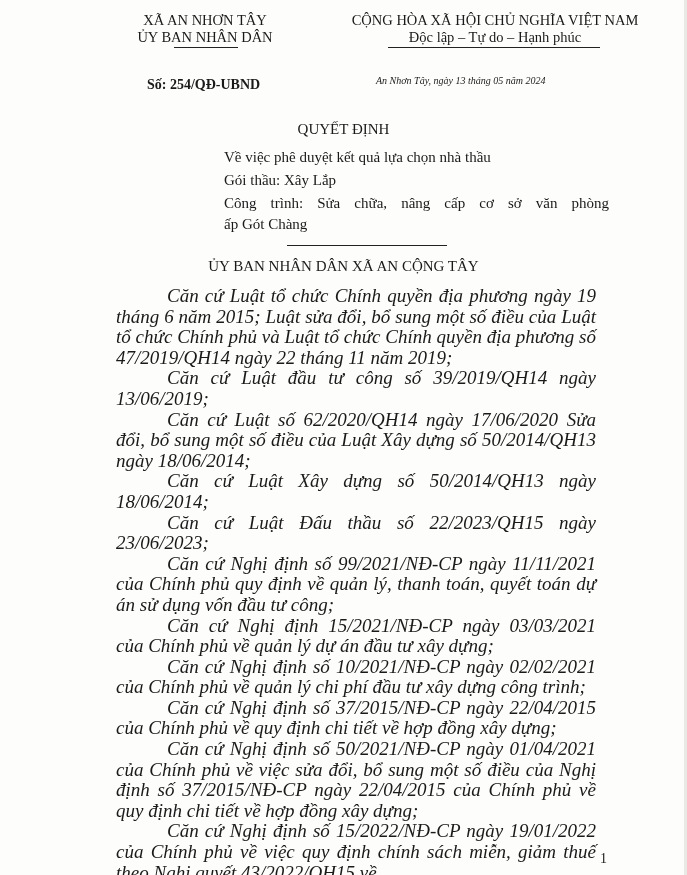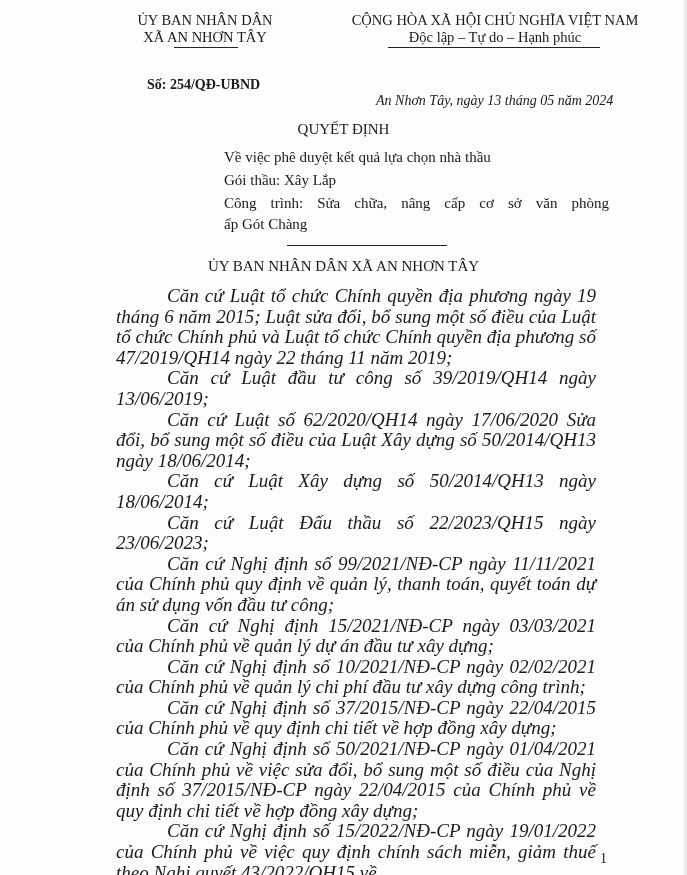--- a/index.html
+++ b/index.html
@@ -6,57 +6,57 @@
   body {
     width:687px; height:875px; background:#fdfdfb; position:relative; overflow:hidden;
     font-family:"Liberation Serif","DejaVu Serif",serif; color:#1a1a1a;
   }
   .abs { position:absolute; white-space:nowrap; }
   .hdr-left { position:absolute; left:120px; top:12px; width:170px; text-align:center; font-size:14.5px; line-height:17px; }
   .hdr-right { position:absolute; left:330px; top:12px; width:330px; text-align:center; font-size:14.5px; line-height:17px; }
   .underline-left { position:absolute; left:174px; top:47px; width:64px; height:1px; background:#222; }
   .underline-right { position:absolute; left:388px; top:47px; width:212px; height:1px; background:#222; }
   .so { left:147px; top:77px; font-size:14px;font-weight:bold; }
-  .date { left:376px; top:93px; font-size:14px; font-style:italic; }
+  .date { left:376px; top:75px; font-size:10px; font-style:italic; }
   .title { left:0; width:687px; text-align:center; top:121px; font-size:15px; }
   .sub { left:224px; font-size:15px; }
   .rule { position:absolute; left:287px; top:245px; width:160px; height:1px; background:#222; }
   .org { left:0; width:687px; text-align:center; top:258px; font-size:15px; }
   .body { position:absolute; left:116px; top:286px; width:480px; font-size:19px; font-style:italic; line-height:20.6px; }
   .body p { margin:0; text-align:justify; text-align-last:left; }
   .body p.ind { text-indent:51px; }
   .pagenum { left:600px; top:851px; font-size:14px; }
   .scan-edge { position:absolute; right:0; top:0; width:3px; height:875px; background:#e8e8e4; }
 </style>
 </head>
 <body>
 
 <div class="hdr-left">
+  <div>XÃ AN NHƠN TÂY</div>
   <div>ỦY BAN NHÂN DÂN</div>
-  <div>XÃ AN NHƠN TÂY</div>
 </div>
 <div class="underline-left"></div>
 
 <div class="hdr-right">
   <div>CỘNG HÒA XÃ HỘI CHỦ NGHĨA VIỆT NAM</div>
   <div>Độc lập – Tự do – Hạnh phúc</div>
 </div>
 <div class="underline-right"></div>
 
 <div class="abs so">Số: 254/QĐ-UBND</div>
 <div class="abs date">An Nhơn Tây, ngày 13 tháng 05 năm 2024</div>
 
 <div class="abs title">QUYẾT ĐỊNH</div>
 <div class="abs sub" style="top:149px">Về việc phê duyệt kết quả lựa chọn nhà thầu</div>
 <div class="abs sub" style="top:172px">Gói thầu: Xây Lắp</div>
 <div class="abs sub" style="top:195px; width:385px; text-align:justify; text-align-last:justify; white-space:normal">Công trình: Sửa chữa, nâng cấp cơ sở văn phòng</div>
 <div class="abs sub" style="top:216px">ấp Gót Chàng</div>
 <div class="rule"></div>
 
-<div class="abs org">ỦY BAN NHÂN DÂN XÃ AN NHƠN TÂY</div>
+<div class="abs org">ỦY BAN NHÂN DÂN XÃ AN CỘNG TÂY</div>
 
 <div class="body">
   <p class="ind">Căn cứ Luật tổ chức Chính quyền địa phương ngày 19 tháng 6 năm 2015; Luật sửa đổi, bổ sung một số điều của Luật tổ chức Chính phủ và Luật tổ chức Chính quyền địa phương số 47/2019/QH14 ngày 22 tháng 11 năm 2019;</p>
   <p class="ind">Căn cứ Luật đầu tư công số 39/2019/QH14 ngày 13/06/2019;</p>
   <p class="ind">Căn cứ Luật số 62/2020/QH14 ngày 17/06/2020 Sửa đổi, bổ sung một số điều của Luật Xây dựng số 50/2014/QH13 ngày 18/06/2014;</p>
   <p class="ind">Căn cứ Luật Xây dựng số 50/2014/QH13 ngày 18/06/2014;</p>
   <p class="ind">Căn cứ Luật Đấu thầu số 22/2023/QH15 ngày 23/06/2023;</p>
   <p class="ind">Căn cứ Nghị định số 99/2021/NĐ-CP ngày 11/11/2021 của Chính phủ quy định về quản lý, thanh toán, quyết toán dự án sử dụng vốn đầu tư công;</p>
   <p class="ind">Căn cứ Nghị định 15/2021/NĐ-CP ngày 03/03/2021 của Chính phủ về quản lý dự án đầu tư xây dựng;</p>
   <p class="ind">Căn cứ Nghị định số 10/2021/NĐ-CP ngày 02/02/2021 của Chính phủ về quản lý chi phí đầu tư xây dựng công trình;</p>

